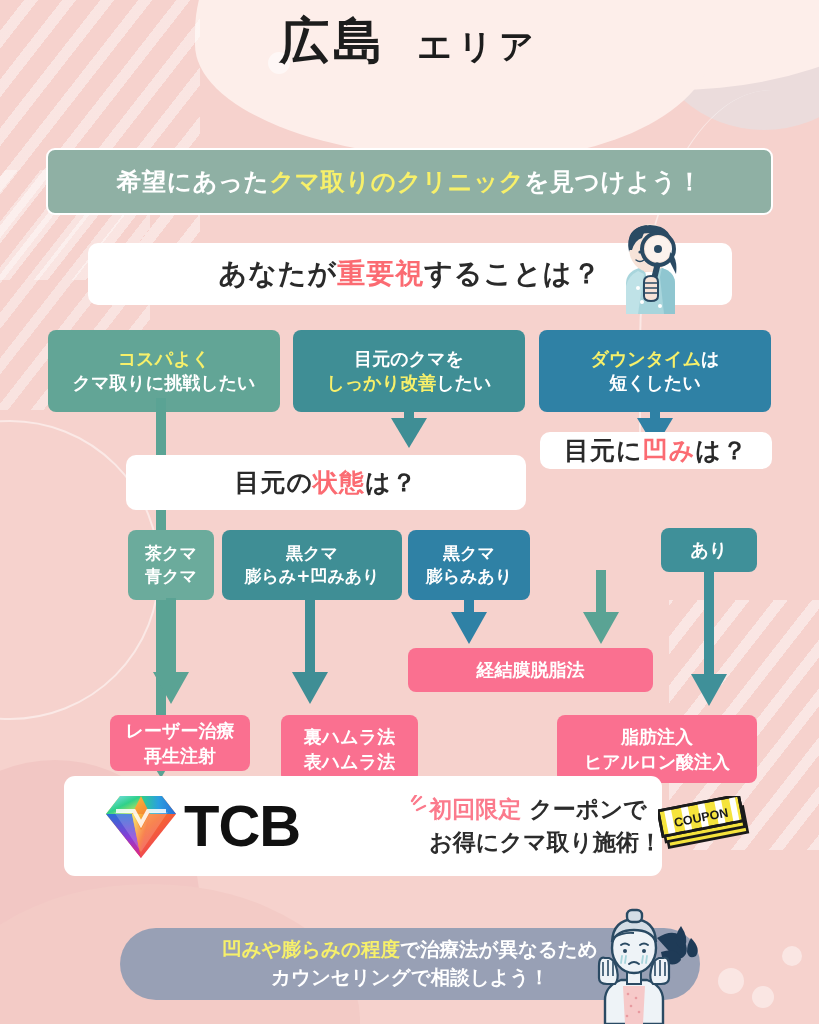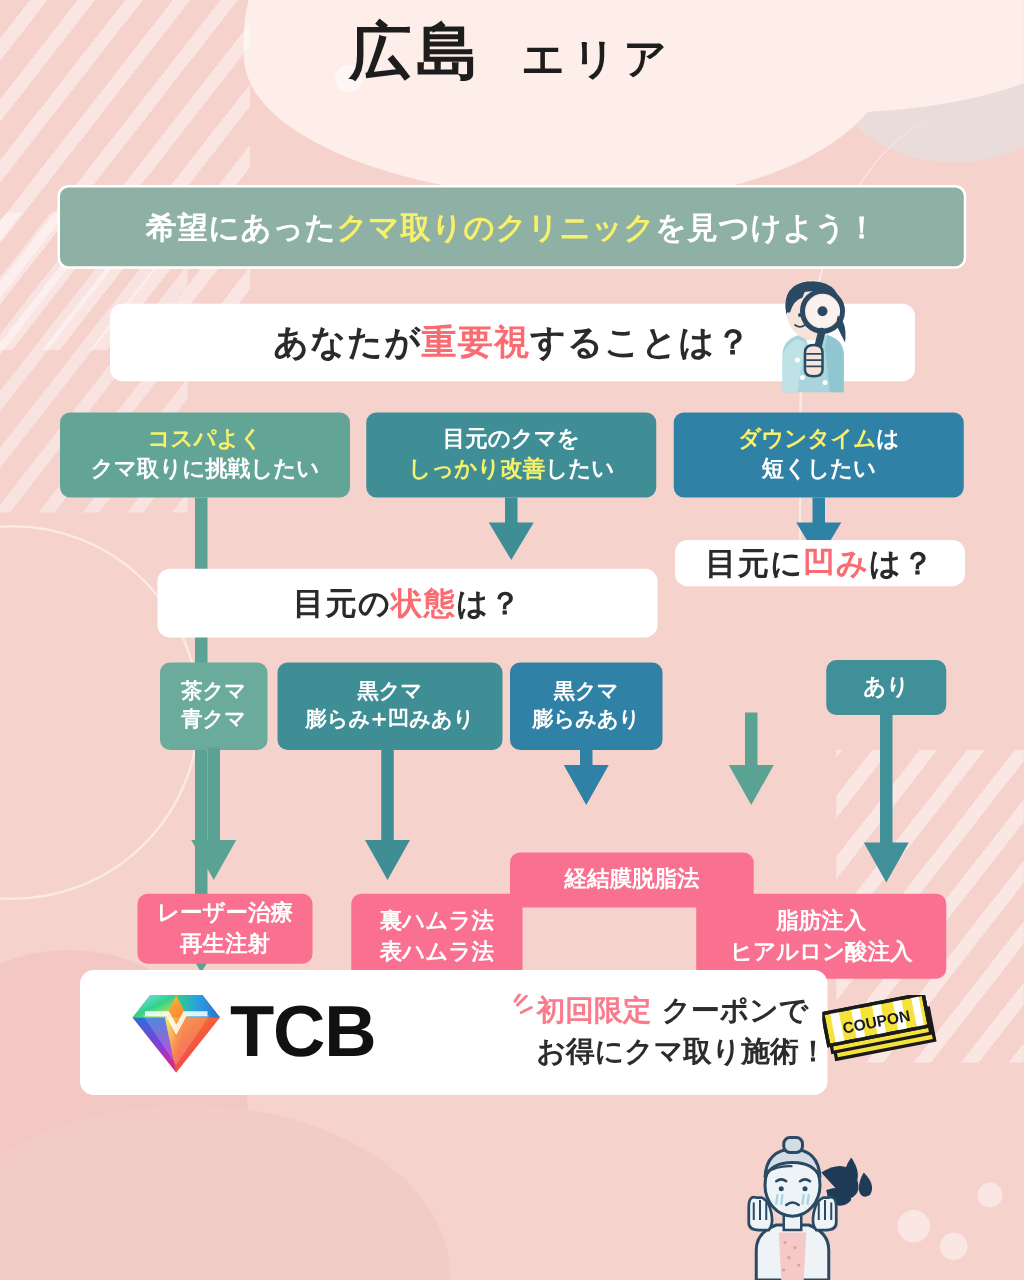--- a/index.html
+++ b/index.html
@@ -99,41 +99,41 @@
   #q-dent  { left: 540px; top: 432px; width: 232px; height: 37px; font-size: 25px; letter-spacing: 1px; }
 
   
   .opt {
     position: absolute; border-radius: 8px;
     display: flex; flex-direction: column; align-items: center; justify-content: center;
     color: #ffffff; text-align: center; line-height: 1.35;
     font-family: "DejaVu Sans", "Liberation Sans", sans-serif; font-weight: 700;
   }
   .opt .y { color: #f7f06a; }
-  .opt-l1 { height: 68px; font-size: 18px; }
+  .opt-l1 { height: 82px; font-size: 18px; }
   #opt-cost { left: 48px;  top: 330px; width: 232px; background: #62a596; }
   #opt-fix  { left: 293px; top: 330px; width: 232px; background: #3f8e95; }
   #opt-down { left: 539px; top: 330px; width: 232px; background: #2f81a5; }
 
   .opt-l2 { font-size: 17px; }
   #opt-brown { left: 128px; top: 530px; width: 86px;  height: 70px; background: #6bab9c; text-align: right; }
   #opt-both  { left: 222px; top: 530px; width: 180px; height: 70px; background: #3f8e95; }
   #opt-bulge { left: 408px; top: 530px; width: 122px; height: 70px; background: #2f81a5; }
   #opt-none  { left: 553px; top: 528px; width: 96px;  height: 44px; background: #6bab9c; font-size: 18px; }
   #opt-yes   { left: 661px; top: 528px; width: 96px;  height: 44px; background: #3f9099; font-size: 18px; }
 
   
   .result {
     position: absolute; background: #fa7090; border-radius: 8px;
     display: flex; flex-direction: column; align-items: center; justify-content: center;
     color: #ffffff; text-align: center; line-height: 1.4;
     font-size: 18px; font-weight: 700;
     font-family: "DejaVu Sans", "Liberation Sans", sans-serif;
   }
-  #res-fat    { left: 408px; top: 648px; width: 195px; height: 44px; margin-top: 34px; }
+  #res-fat    { left: 408px; top: 648px; width: 245px; height: 44px; }
   #res-laser  { left: 110px; top: 715px; width: 140px; height: 56px; }
   #res-hamura { left: 281px; top: 715px; width: 137px; height: 68px; }
   #res-inject { left: 557px; top: 715px; width: 200px; height: 68px; }
 
   
   .stem { position: absolute; }
   .arrow-svg { position: absolute; overflow: visible; }
 
   
   .tcb-banner {
@@ -387,20 +387,24 @@
           <rect x="44" y="6" width="7" height="26" fill="#ffffff"></rect>
           <rect x="61" y="6" width="7" height="26" fill="#ffffff"></rect>
           <rect x="76" y="6" width="6" height="26" fill="#ffffff"></rect>
           <path d="M4 6 L86 6 L86 32 L4 32 Z" fill="none" stroke="#1a1a1a" stroke-width="2.8"></path>
           <text x="45" y="25" font-family="Liberation Sans, sans-serif" font-size="12.5" font-weight="700" fill="#1a1a1a" text-anchor="middle">COUPON</text>
         </g>
       </g>
     </svg>
   </div>
 
+  <div class="footer-pill">
+    <div><span class="y">凹みや膨らみの程度</span><span>で治療法が異なるため</span></div>
+    <div>カウンセリングで相談しよう！</div>
+  </div>
 
   <svg class="illus" style="left:585px;top:908px;" width="145" height="116" viewBox="0 0 145 116">
     <g>
       <path d="M72 30 Q92 18 100 34 Q106 48 92 52 Z" fill="#1f3b57"></path>
       <path d="M76 44 Q94 38 96 52 Q90 60 78 54 Z" fill="#1f3b57"></path>
       <path d="M20 116 L20 92 Q20 78 36 72 L62 72 Q78 78 78 92 L78 116 Z" fill="#eef3f7" stroke="#2a4a63" stroke-width="2.4"></path>
       <path d="M38 78 L60 78 L58 116 L40 116 Z" fill="#f6c9c9"></path>
       <circle cx="43" cy="86" r="1.3" fill="#e89aa0"></circle>
         <circle cx="51" cy="90" r="1.3" fill="#e89aa0"></circle>
       <circle cx="46" cy="98" r="1.3" fill="#e89aa0"></circle>

